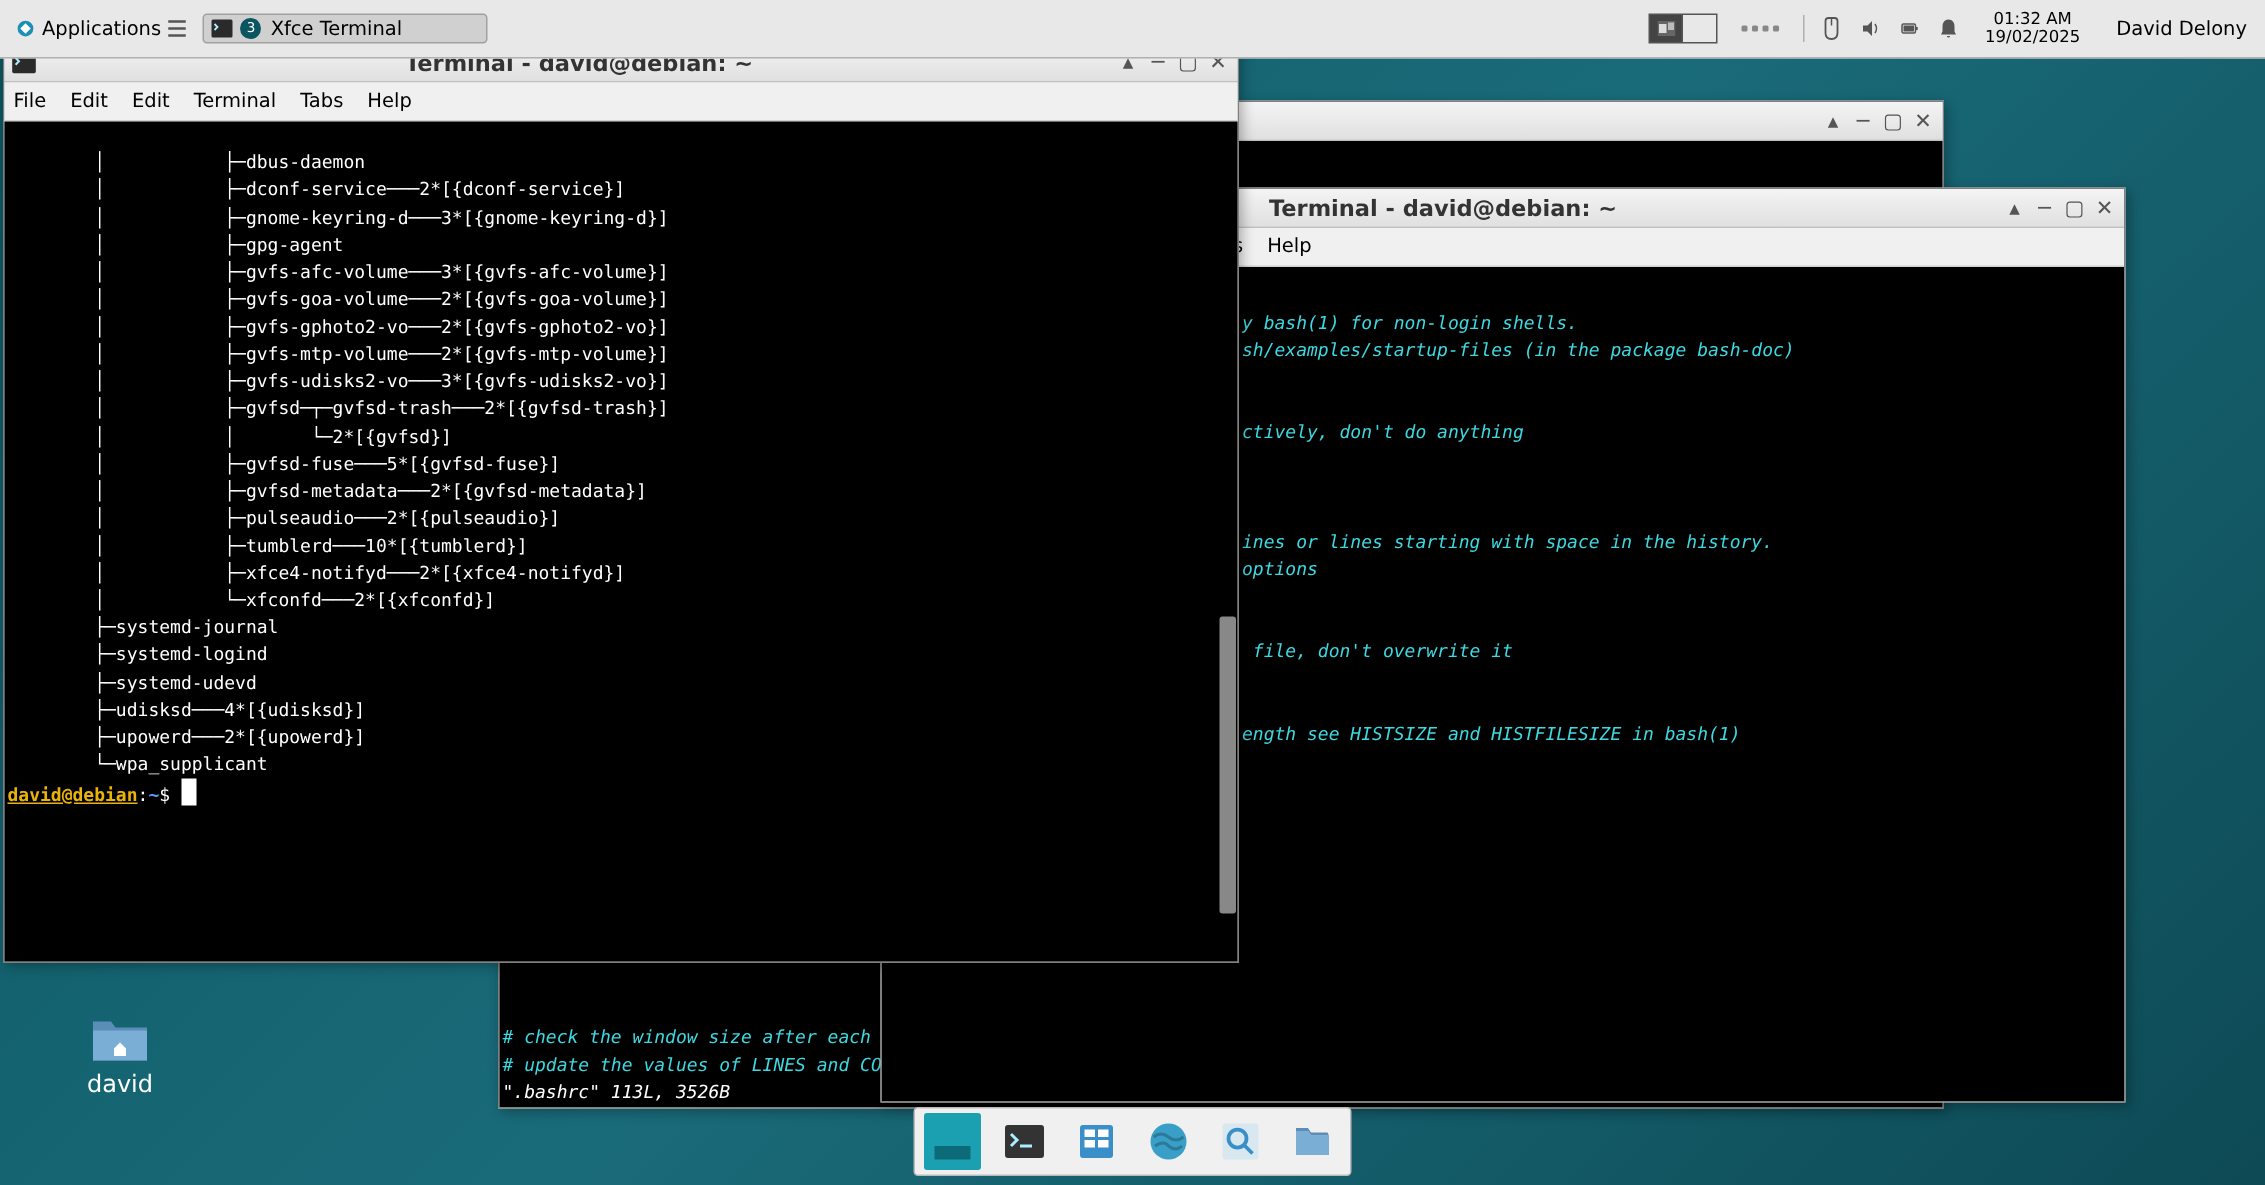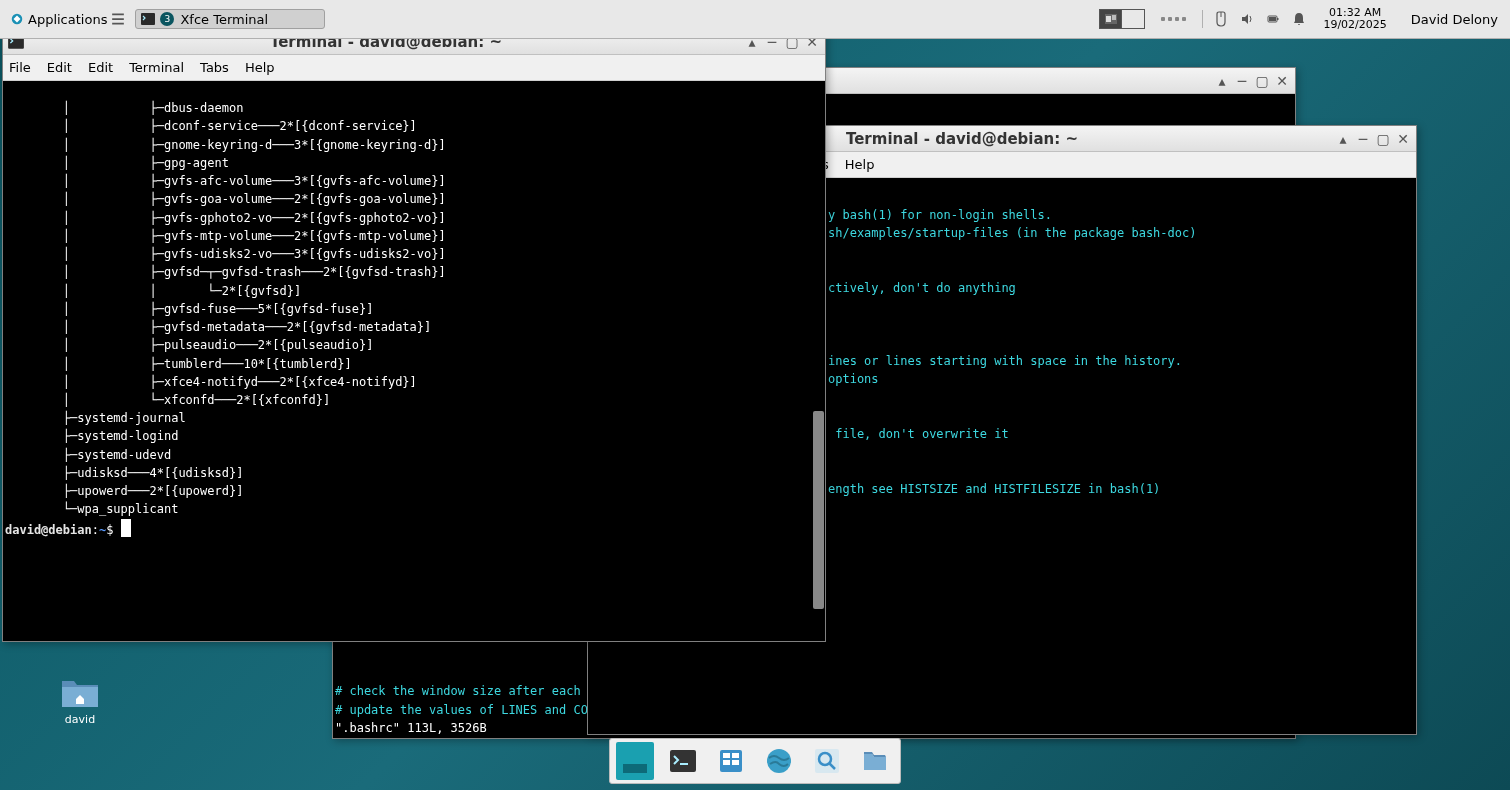--- a/index.html
+++ b/index.html
@@ -57,21 +57,21 @@
 .clock { text-align: center; font-size: 11px; line-height: 1.1; padding: 0 6px; }
 .sep-v { width: 1px; height: 18px; background: #b0b0b0; }
 
 
 .desktop-icon {
   position: absolute;
   left: 45px; top: 675px;
   width: 70px;
   text-align: center;
   color: #fff;
-  font-size: 11px;
+  font-size: 16px;
 }
 .desktop-icon .folder {
   width: 40px; height: 34px; margin: 0 auto 4px;
 }
 
 
 .dock {
   position: absolute;
   bottom: 6px; left: 50%; transform: translateX(-50%);
   background: #f0f0f0;
@@ -120,36 +120,36 @@
   background: #000;
   color: #fff;
   font-family: "DejaVu Sans Mono", monospace;
   font-size: 12px;
   line-height: 1.52;
   padding: 0 2px 2px 2px;
   white-space: pre;
   overflow: hidden;
   position: relative;
 }
-.term-body.cyan { color: #3dd8e0; }
+.term-body.cyan { color: #3dd8e0; font-style: italic; }
 .scrollbar {
   position: absolute;
   right: 1px; top: 330px;
   width: 11px; height: 198px;
   background: #888;
   border-radius: 2px;
 }
 
 
 #win1 { left: 2px; top: 28px; width: 824px; height: 614px; z-index: 80; }
 #win2 { left: 332px; top: 67px; width: 964px; height: 672px; z-index: 60; }
 #win3 { left: 587px; top: 125px; width: 830px; height: 610px; z-index: 70; }
 
 #win1 .term-body { color: #fff; }
-.prompt-user { color: #e5e5e5; font-weight: bold; }
+.prompt-user { color: #eab308; font-weight: bold; text-decoration: underline; }
 .prompt-colon { color: #fff; }
 .prompt-path { color: #5c9cff; font-weight: bold; }
 .cursor {
   display: inline-block; width: 10px; height: 18px;
   background: #fff; vertical-align: text-bottom;
 }
 .status-line {
   display: flex;
   width: 100%;
 }

